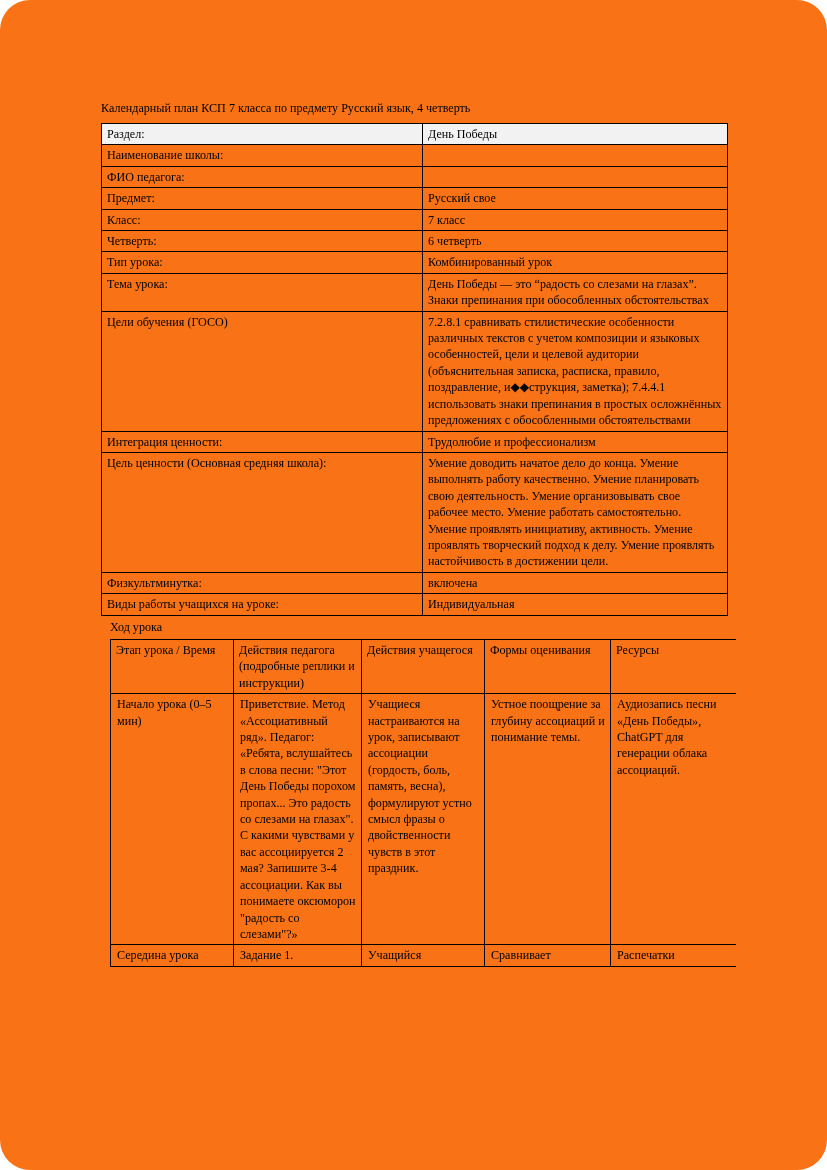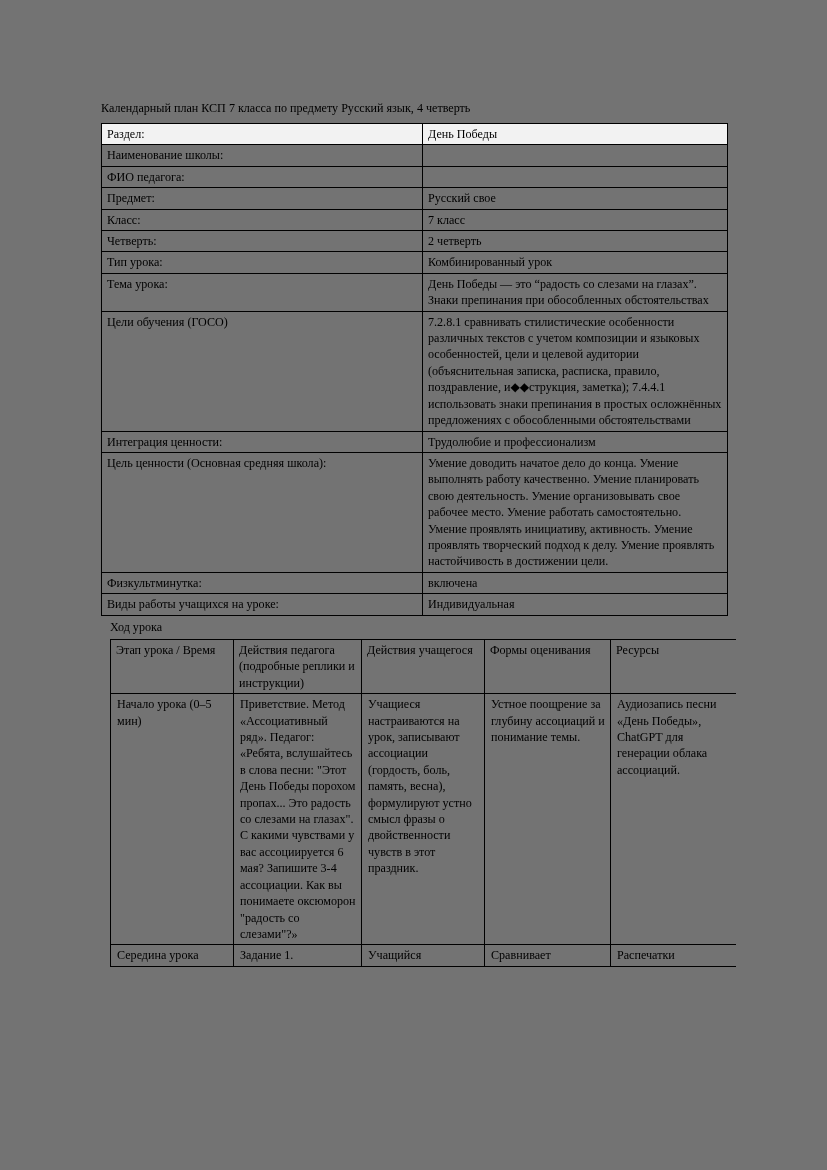--- a/index.html
+++ b/index.html
@@ -12,22 +12,23 @@
     width: 827px;
     height: 1170px;
     overflow: hidden;
     font-family: "Liberation Serif", "DejaVu Serif", serif;
     color: #000000;
   }
   .page {
     position: relative;
     width: 827px;
     height: 1170px;
-    background: #737373;
+    background: #f97316;
     box-sizing: border-box;
+    border-radius: 30px;
   }
   .content {
     position: absolute;
     left: 101px;
     top: 101px;
     width: 626px;
   }
   .doc-title {
     font-size: 12.1px;
     line-height: 15px;
@@ -110,21 +111,21 @@
         <tr>
           <td>Предмет:</td>
           <td>Русский свое</td>
         </tr>
         <tr>
           <td>Класс:</td>
           <td>7 класс</td>
         </tr>
         <tr>
           <td>Четверть:</td>
-          <td>2 четверть</td>
+          <td>6 четверть</td>
         </tr>
         <tr>
           <td>Тип урока:</td>
           <td>Комбинированный урок</td>
         </tr>
         <tr>
           <td>Тема урока:</td>
           <td>День Победы — это “радость со слезами на глазах”. Знаки препинания при обособленных обстоятельствах</td>
         </tr>
         <tr>
@@ -169,21 +170,21 @@
           <th>Этап урока / Время</th>
           <th>Действия педагога (подробные реплики и инструкции)</th>
           <th>Действия учащегося</th>
           <th>Формы оценивания</th>
           <th>Ресурсы</th>
         </tr>
       </thead>
       <tbody>
         <tr>
           <td>Начало урока (0–5 мин)</td>
-          <td>Приветствие. Метод «Ассоциативный ряд». Педагог: «Ребята, вслушайтесь в слова песни: "Этот День Победы порохом пропах... Это радость со слезами на глазах". С какими чувствами у вас ассоциируется 6 мая? Запишите 3-4 ассоциации. Как вы понимаете оксюморон "радость со слезами"?»</td>
+          <td>Приветствие. Метод «Ассоциативный ряд». Педагог: «Ребята, вслушайтесь в слова песни: "Этот День Победы порохом пропах... Это радость со слезами на глазах". С какими чувствами у вас ассоциируется 2 мая? Запишите 3-4 ассоциации. Как вы понимаете оксюморон "радость со слезами"?»</td>
           <td>Учащиеся настраиваются на урок, записывают ассоциации (гордость, боль, память, весна), формулируют устно смысл фразы о двойственности чувств в этот праздник.</td>
           <td>Устное поощрение за глубину ассоциаций и понимание темы.</td>
           <td>Аудиозапись песни «День Победы», ChatGPT для генерации облака ассоциаций.</td>
         </tr>
         <tr>
           <td>Середина урока</td>
           <td>Задание 1.</td>
           <td>Учащийся</td>
           <td>Сравнивает</td>
           <td>Распечатки</td>

